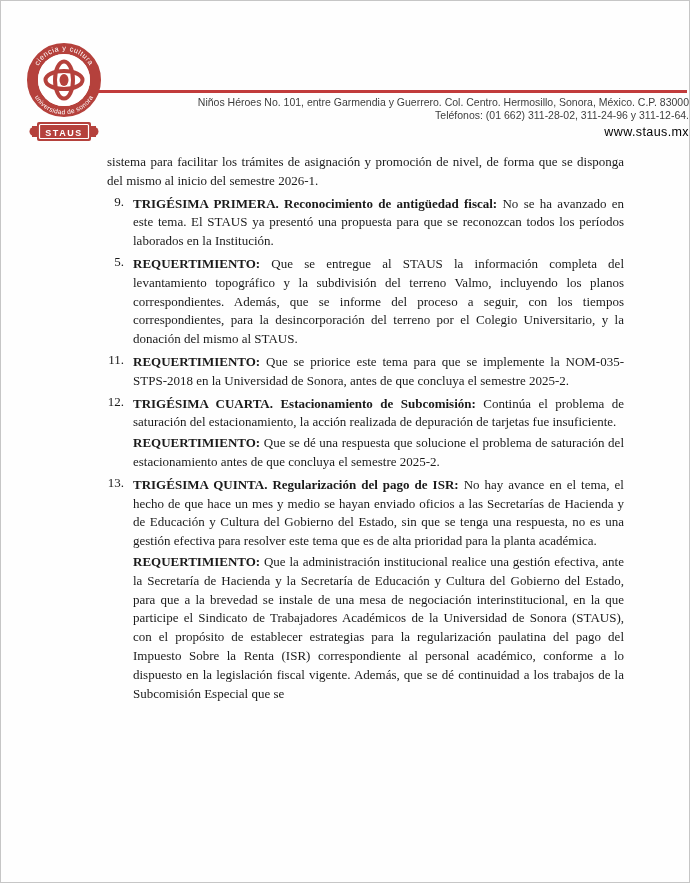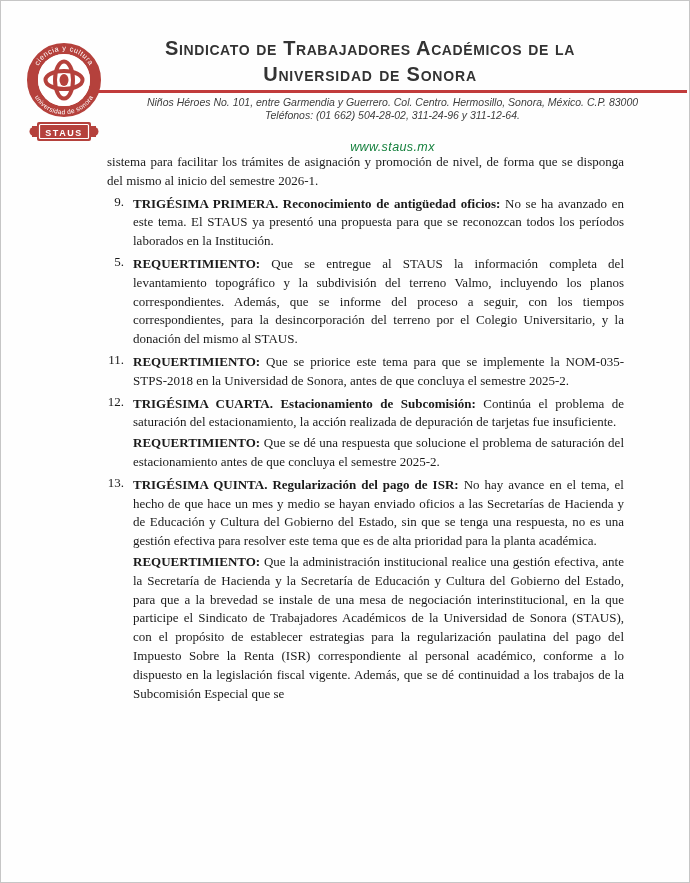--- a/index.html
+++ b/index.html
@@ -26,27 +26,26 @@
     color: #333333;
   }
   .org-line1 { font-size: 20px; line-height: 26px; letter-spacing: 0.6px; }
   .org-line2 { font-size: 20px; line-height: 26px; letter-spacing: 0.8px; }
   .red-rule {
     position: absolute; left: 97px; right: 2px; top: 89px;
     height: 3px; background: #c13b3b;
   }
   .address {
     position: absolute; left: 95px; right: 0px; top: 95px;
-    text-align: center;
+    text-align: right;
     font-family: "Liberation Sans", sans-serif;
     color: #3d3d3d;
-    font-style: italic;
   }
   .address .addr-line { font-size: 10.5px; line-height: 13px; }
-  .address .website { font-size: 12.5px; line-height: 17px; margin-top: 17px; letter-spacing: 0.4px; color: #15803d; }
+  .address .website { font-size: 12.5px; line-height: 17px; margin-top: 2px; letter-spacing: 0.4px; color: #000000; }
 
   
   .doc-body {
     position: absolute; top: 150px; left: 104px; right: 63px;
     font-size: 13px; line-height: 18.8px;
     text-align: justify;
   }
   .doc-body p { margin: 2px; }
   .cont { margin-left: 26px; }
   .item { display: flex; align-items: flex-start; }
@@ -88,41 +87,37 @@
       <circle cx="9" cy="92.5" r="4.5" fill="#b5413c"></circle>
       <circle cx="69" cy="92.5" r="4.5" fill="#b5413c"></circle>
       <rect x="7" y="87" width="64" height="11" fill="#b5413c"></rect>
 
       <rect x="12" y="83" width="54" height="19" rx="2" fill="#b5413c"></rect>
       <rect x="14.5" y="85.5" width="49" height="14" rx="1" fill="none" stroke="#ffffff" stroke-width="1.2"></rect>
       <text x="39" y="96.5" text-anchor="middle" font-family="Liberation Sans, sans-serif" font-size="9" font-weight="bold" fill="#ffffff" letter-spacing="1.5">STAUS</text>
     </svg>
   </div>
 
-  <div class="org-name">
-    <div class="org-line1">Sindicato de Trabajadores Académicos de la</div>
-    <div class="org-line2">Universidad de Sonora</div>
-  </div>
 
   <div class="red-rule"></div>
 
   <div class="address">
     <div class="addr-line">Niños Héroes No. 101, entre Garmendia y Guerrero. Col. Centro. Hermosillo, Sonora, México. C.P. 83000</div>
-    <div class="addr-line">Teléfonos: (01 662) 504-28-02, 311-24-96 y 311-12-64.</div>
+    <div class="addr-line">Teléfonos: (01 662) 311-28-02, 311-24-96 y 311-12-64.</div>
     <div class="website">www.staus.mx</div>
   </div>
 
   <main class="doc-body">
 
     <p class="cont">sistema para facilitar los trámites de asignación y promoción de nivel, de forma que se disponga del mismo al inicio del semestre 2026-1.</p>
 
     <div class="item">
       <span class="num">9.</span>
       <div class="itext">
-        <p class="para"><b class="hd">TRIGÉSIMA PRIMERA. Reconocimiento de antigüedad oficios:</b> <span>No se ha avanzado en este tema. El STAUS ya presentó una propuesta para que se reconozcan todos los períodos laborados en la Institución.</span></p>
+        <p class="para"><b class="hd">TRIGÉSIMA PRIMERA. Reconocimiento de antigüedad fiscal:</b> <span>No se ha avanzado en este tema. El STAUS ya presentó una propuesta para que se reconozcan todos los períodos laborados en la Institución.</span></p>
       </div>
     </div>
 
     <div class="item">
       <span class="num">5.</span>
       <div class="itext">
         <p class="para"><b class="hd">REQUERTIMIENTO:</b> <span>Que se entregue al STAUS la información completa del levantamiento topográfico y la subdivisión del terreno Valmo, incluyendo los planos correspondientes. Además, que se informe del proceso a seguir, con los tiempos correspondientes, para la desincorporación del terreno por el Colegio Universitario, y la donación del mismo al STAUS.</span></p>
       </div>
     </div>
 

